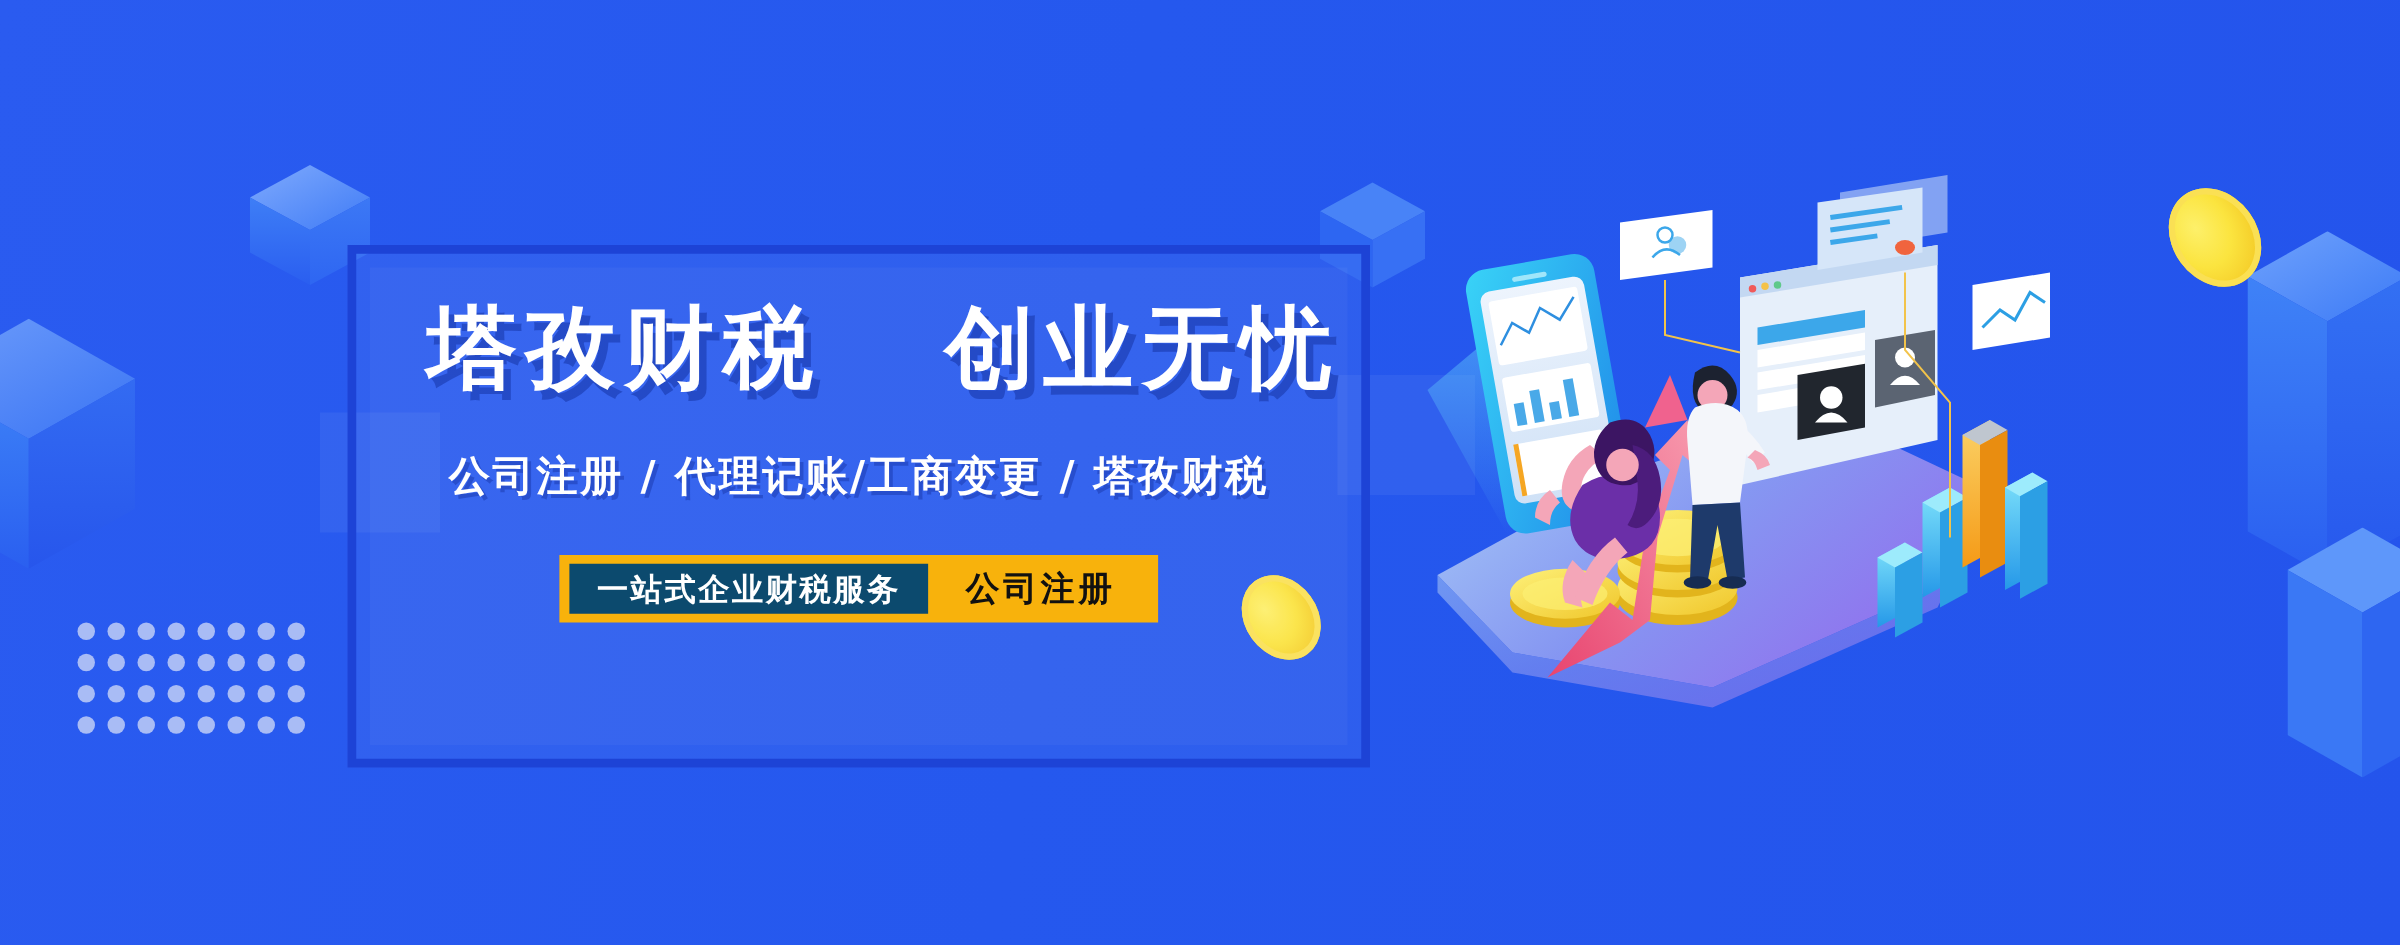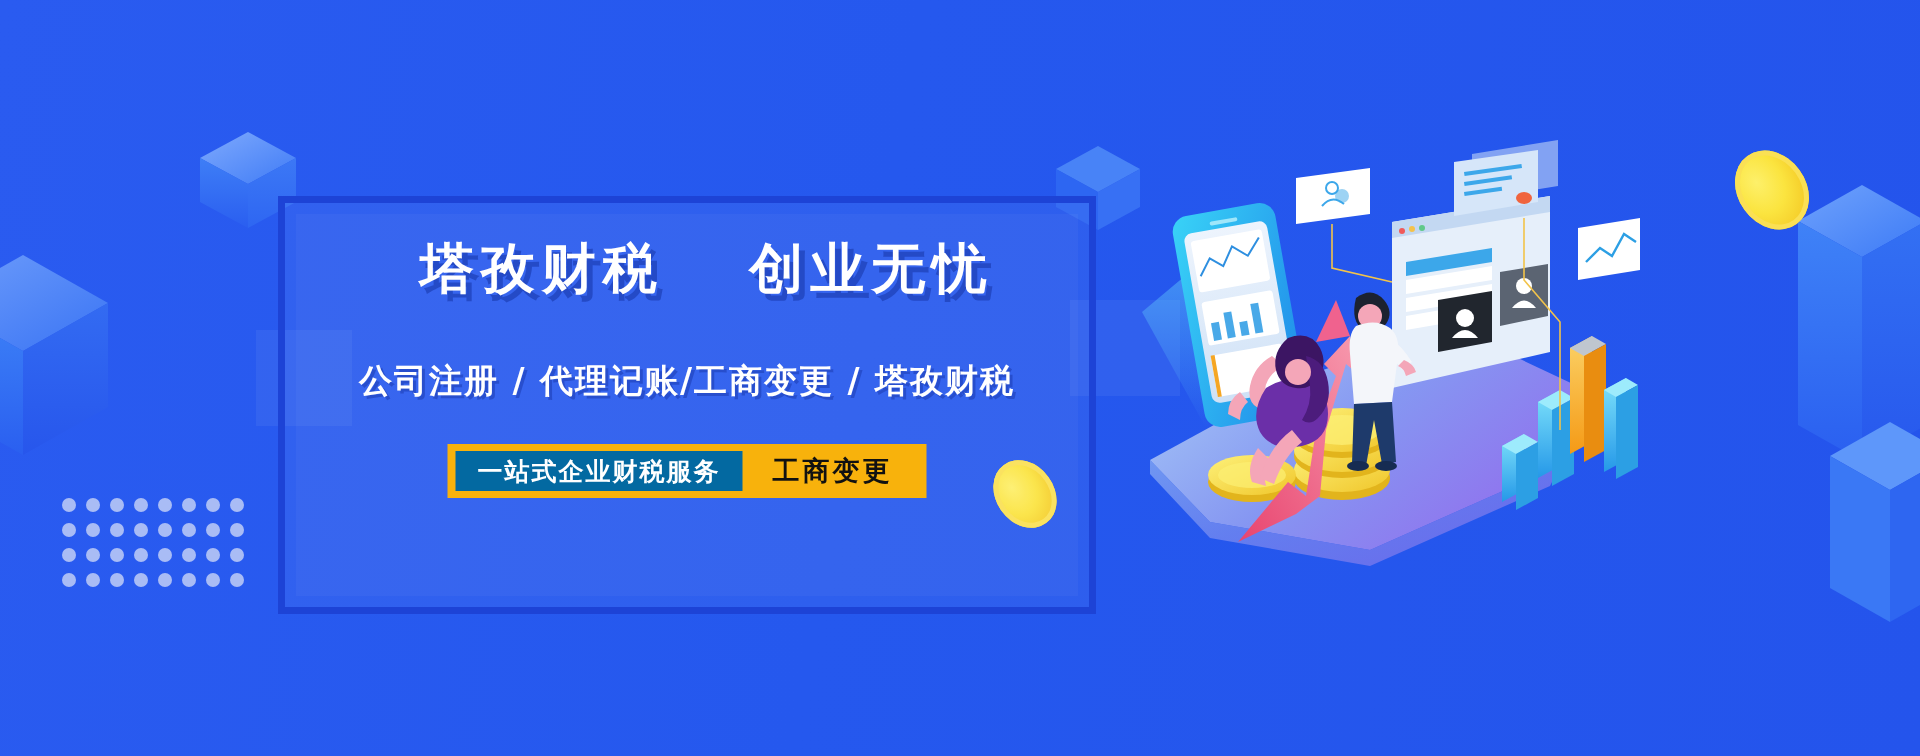--- a/index.html
+++ b/index.html
@@ -54,21 +54,21 @@
     position:absolute;left:278px;top:196px;width:818px;height:418px;
     border:7px solid #1D43D6;background:rgba(255,255,255,.045);
     box-sizing:border-box;
   }
   .frame-inner{position:absolute;inset:11px;background:rgba(255,255,255,.035);}
 
   .copy{position:absolute;left:278px;top:196px;width:818px;height:418px;}
 
   .headline{
     position:absolute;left:0;right:0;top:46px;text-align:center;
-    font-size:54px;line-height:1;font-weight:700;color:#FFFFFF;
+    font-size:72px;line-height:1;font-weight:700;color:#FFFFFF;
     letter-spacing:7px;white-space:nowrap;
     text-shadow:6px 7px 0 rgba(22,52,165,.55);
     font-family:"DejaVu Sans","Liberation Sans",sans-serif;
     padding-left:39px;
   }
   .headline .gap{display:inline-block;width:34px;}
 
   .subline{
     position:absolute;left:0;right:0;top:168px;text-align:center;
     font-size:33px;line-height:1;font-weight:700;color:#FFFFFF;
@@ -76,21 +76,21 @@
     text-shadow:3px 3px 0 rgba(22,52,165,.45);
   }
 
   
   .cta{
     position:absolute;left:50%;transform:translateX(-50%);top:248px;
     height:54px;background:#F8B20C;display:flex;align-items:center;
     padding:0 8px;box-sizing:border-box;
   }
   .cta-tag{
-    height:40px;background:#0369a1;display:flex;align-items:center;
+    height:40px;background:#0c4a6e;display:flex;align-items:center;
     justify-content:center;padding:0 22px;box-sizing:border-box;
     font-size:25px;font-weight:700;color:#FFFFFF;letter-spacing:2px;
     white-space:nowrap;
   }
   .cta-btn{
     display:flex;align-items:center;justify-content:center;
     padding:0 26px 0 30px;font-size:27px;font-weight:700;color:#111111;
     letter-spacing:3px;white-space:nowrap;cursor:pointer;
   }
 
@@ -229,21 +229,21 @@
     <div class="headline">
       <span>塔孜财税</span>
       <span class="gap"></span>
       <span>创业无忧</span>
     </div>
 
     <div class="subline">公司注册 / 代理记账/工商变更 / 塔孜财税</div>
 
     <div class="cta">
       <div class="cta-tag">一站式企业财税服务</div>
-      <div class="cta-btn">工商变更</div>
+      <div class="cta-btn">公司注册</div>
     </div>
 
   </div>
 
   <div class="illus">
     <svg viewBox="0 0 520 460" xmlns="http://www.w3.org/2000/svg">
       <defs>
         <linearGradient id="plat" x1="0" y1="0" x2="1" y2="1">
           <stop offset="0" stop-color="#9BC9F7"></stop>
             <stop offset=".5" stop-color="#7E8FF0"></stop>

